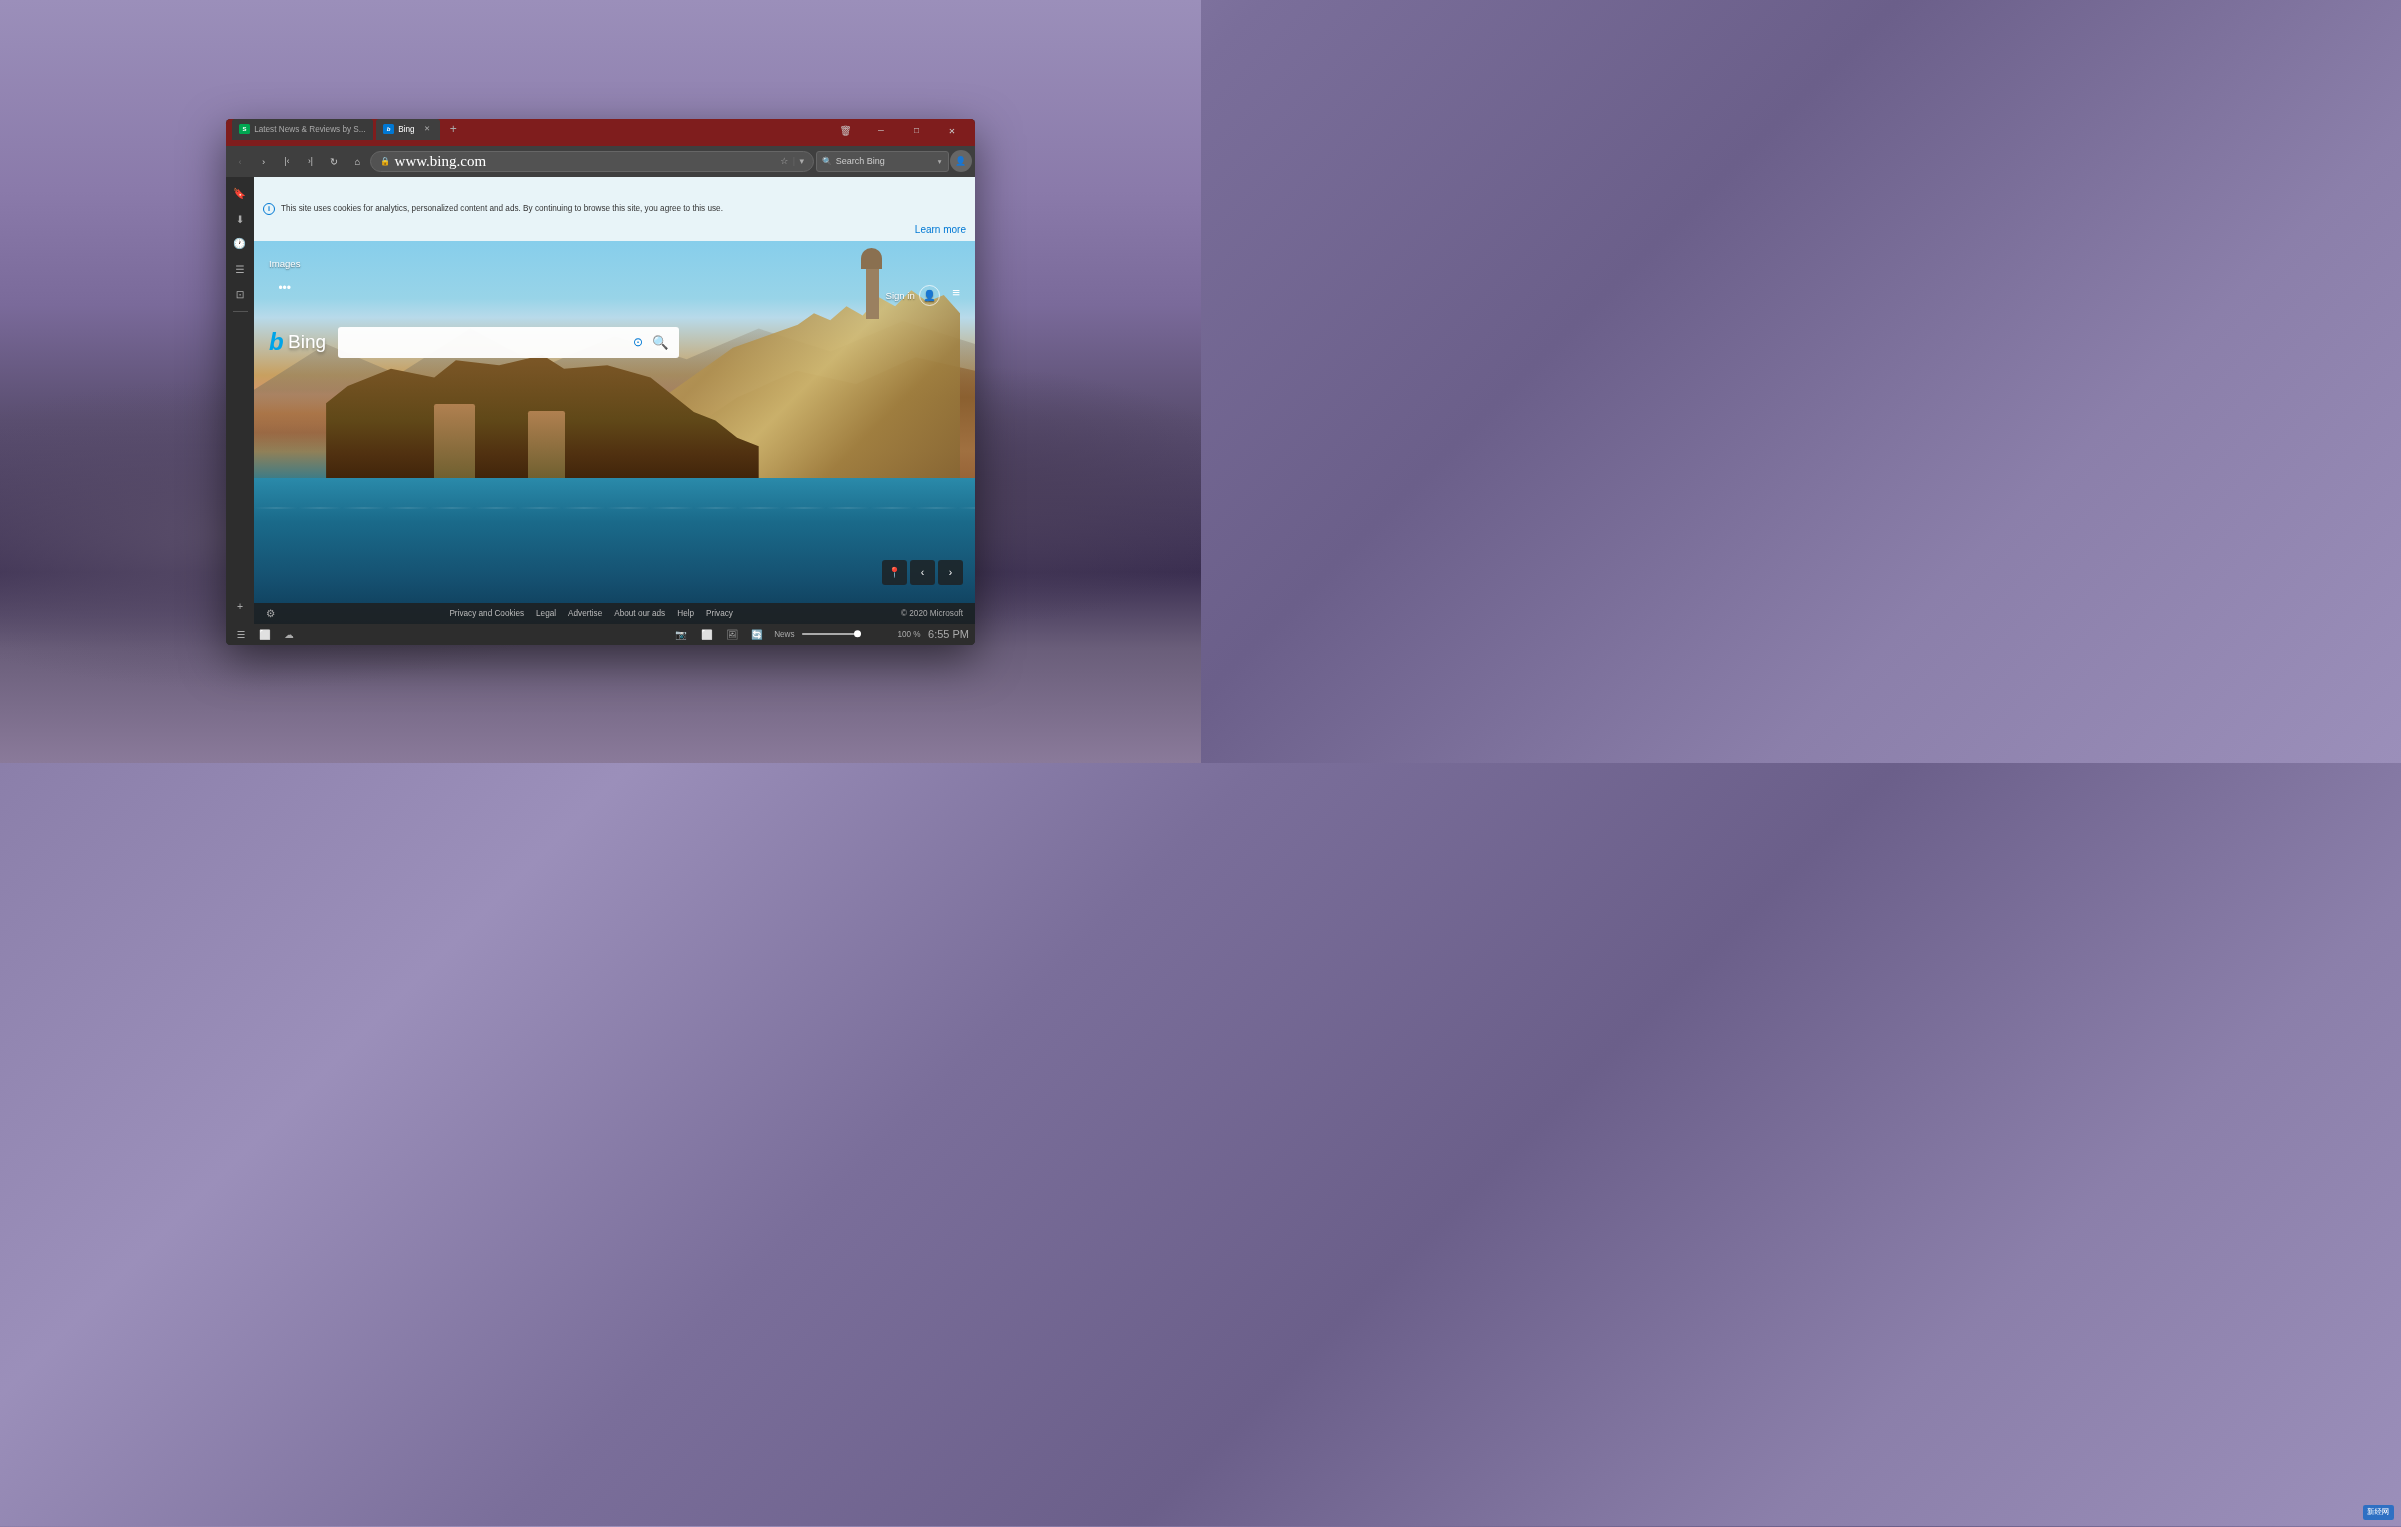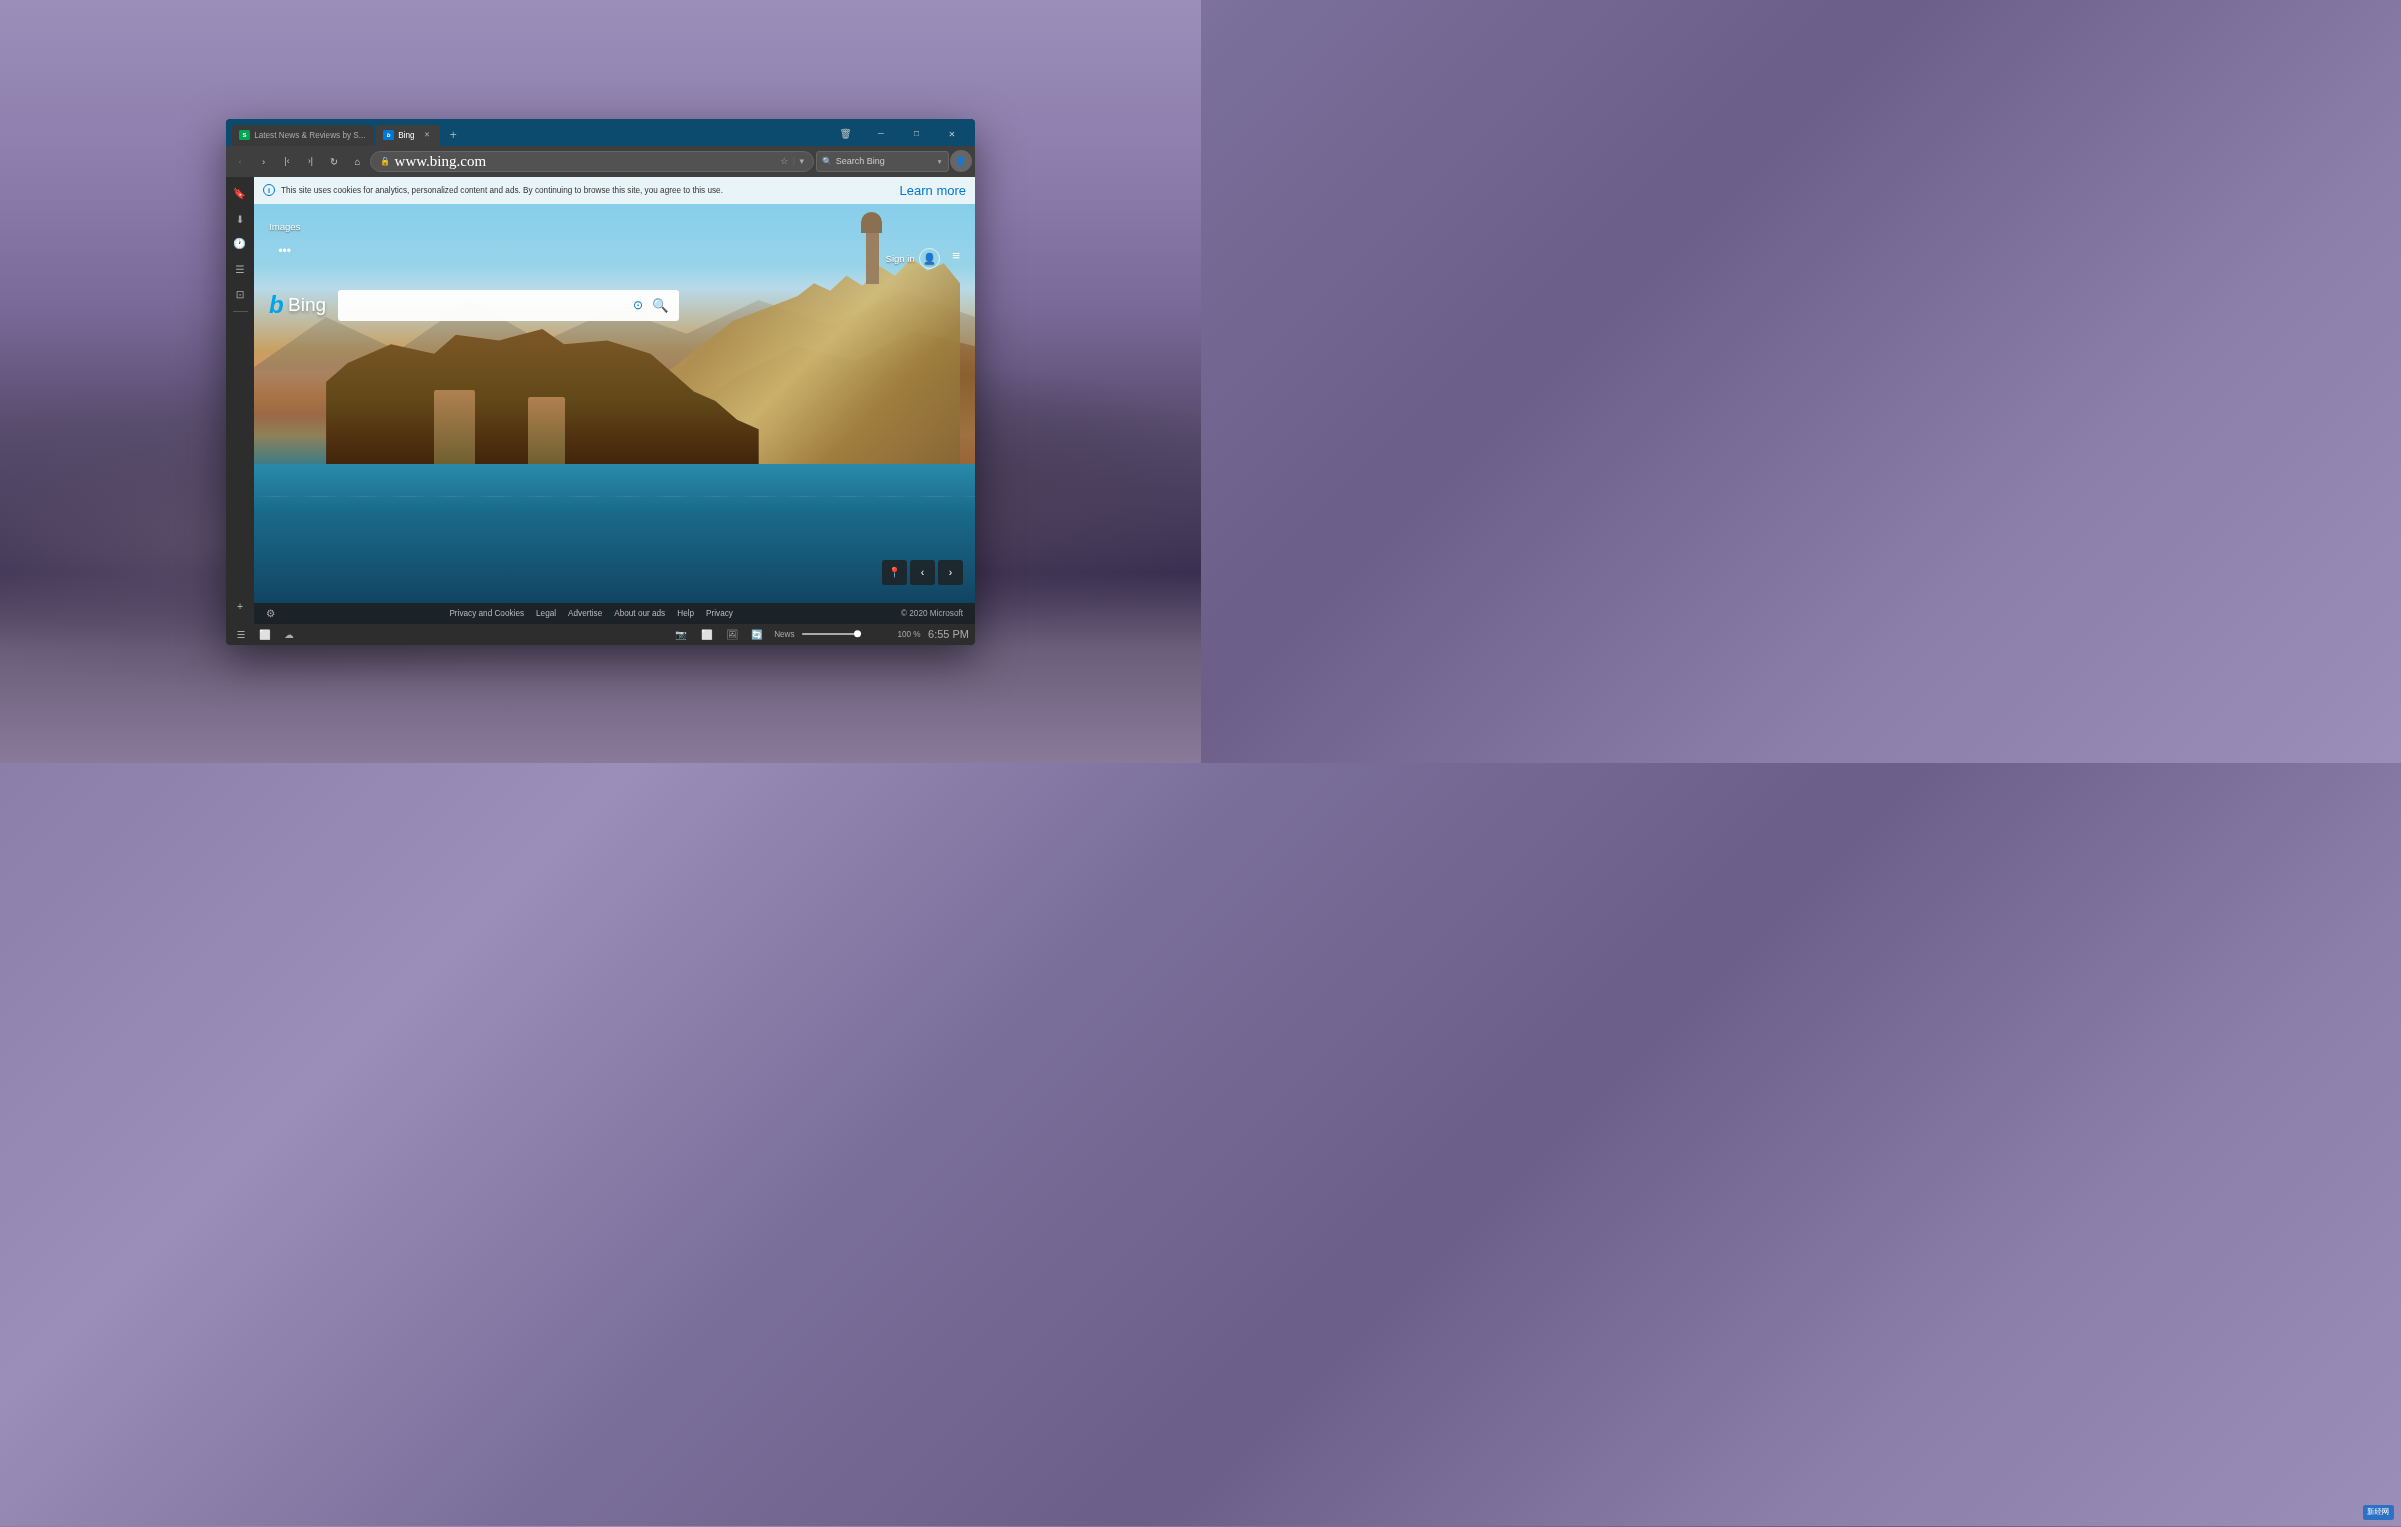--- a/index.html
+++ b/index.html
@@ -33,24 +33,24 @@
       background: #2d2d2d;
       border-radius: 4.4px;
       box-shadow: 0 15px 44px rgba(0,0,0,0.5);
       display: flex;
       flex-direction: column;
       overflow: hidden;
     }
 
     
     .title-bar {
-      background: #0c4a6e;
+      background: #7f1d1d;
       height: 27px;
       display: flex;
-      align-items: flex-end;
+      align-items: flex-start;
       padding: 0 6px;
       flex-shrink: 0;
     }
 
     .tabs-area {
       display: flex;
       align-items: center;
       flex: 1;
       gap: 3px;
       overflow: hidden;
@@ -334,22 +334,23 @@
 
     .cookie-text {
       flex: 1;
       font-size: 8.2px;
       color: #333;
     }
 
     .cookie-learn-more {
       color: #0078d4;
       text-decoration: none;
-      font-size: 13px;
-      cursor: pointer;
+      font-size: 10px;
+      cursor: pointer;
+      margin-top: 41px;
     }
 
     
     .bing-page {
       flex: 1;
       position: relative;
       overflow: hidden;
       display: flex;
       flex-direction: column;
     }

